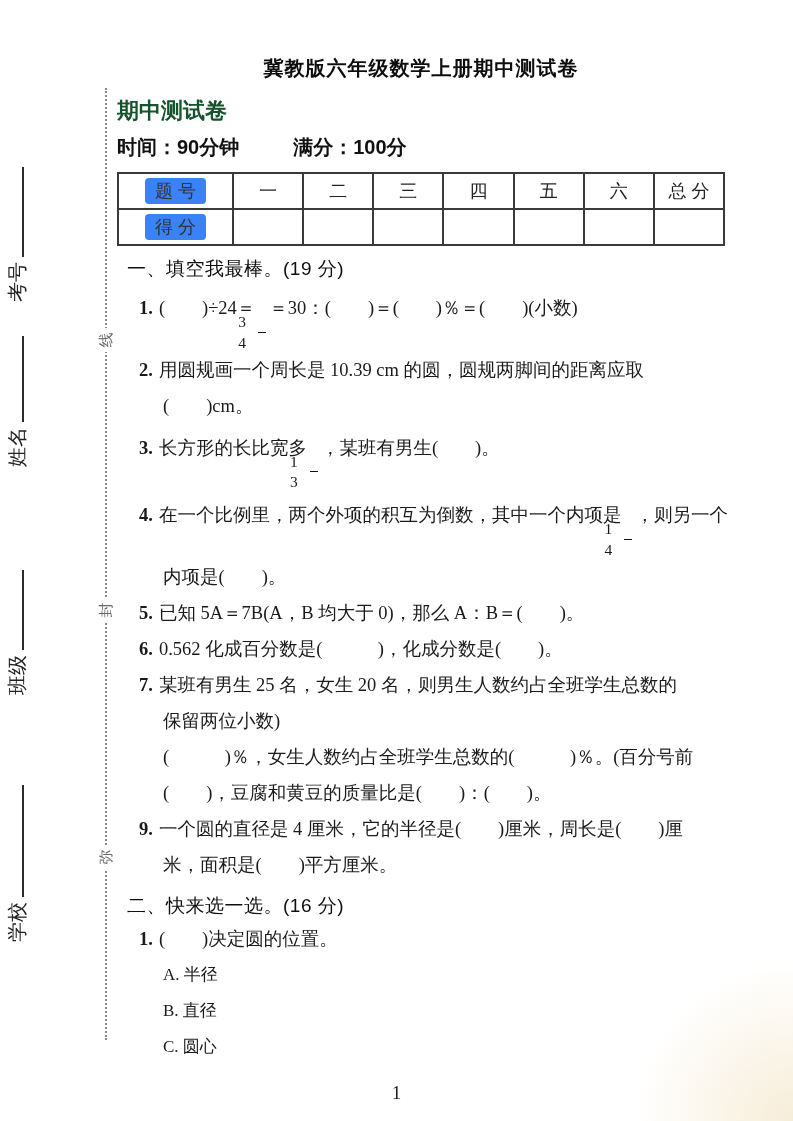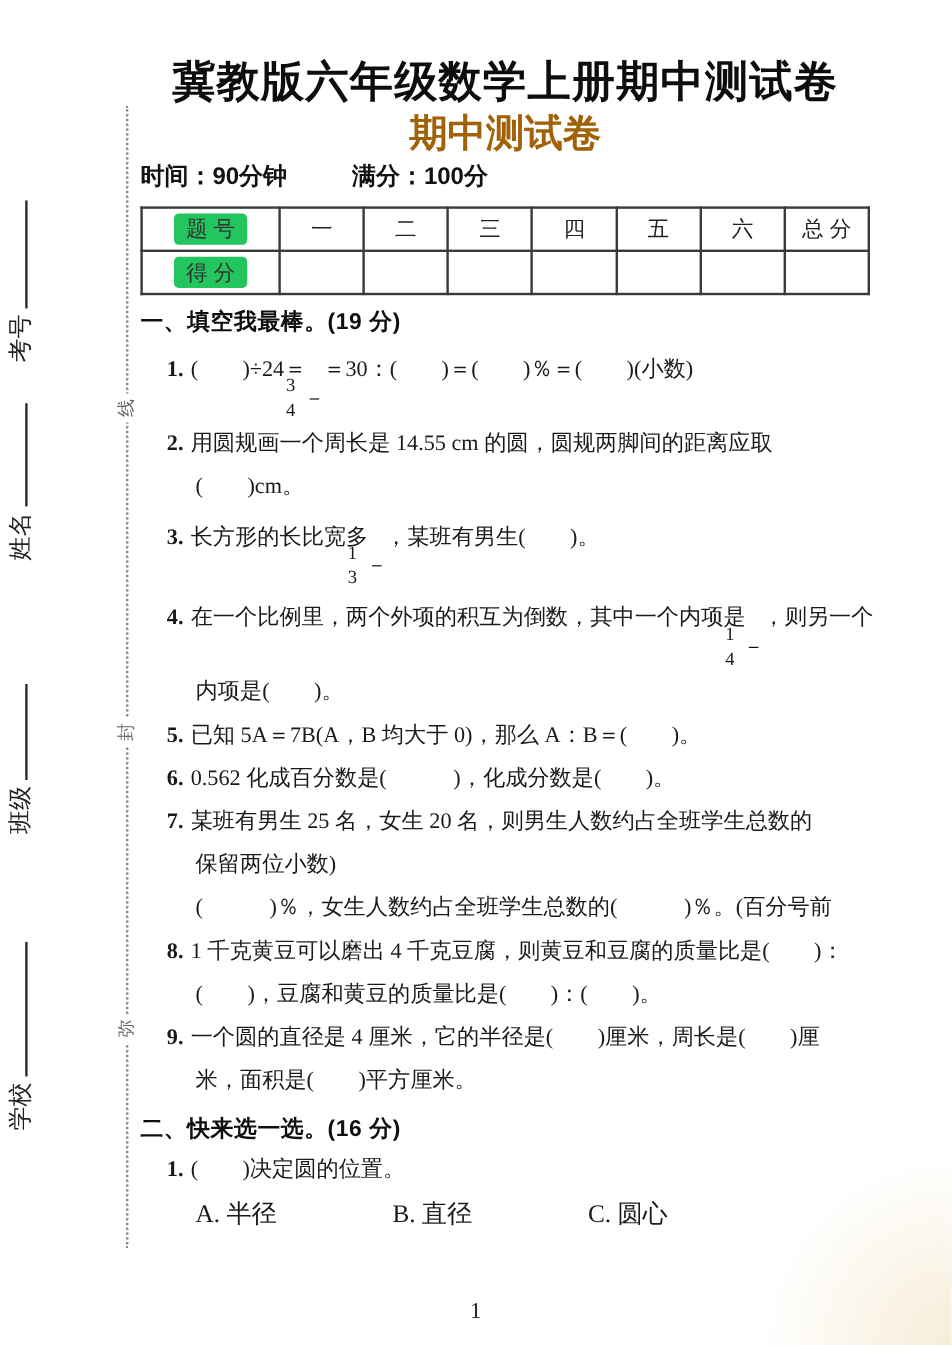--- a/index.html
+++ b/index.html
@@ -24,68 +24,68 @@
   }
   .seal-char{
     position:absolute;left:94px;width:24px;height:24px;line-height:24px;
     text-align:center;background:#fff;color:#666;
     font-family:"Liberation Sans","DejaVu Sans",sans-serif;font-size:15px;
     transform:rotate(-90deg);
   }
   
   .content{position:absolute;left:117px;top:0;width:608px;}
   h1.title{
-    margin:46px 0 0;text-align:center;font-size:36px;line-height:44px;
+    margin:46px 0 0;text-align:center;font-size:20px;line-height:44px;
     font-family:"Liberation Sans","DejaVu Sans",sans-serif;font-weight:800;
     letter-spacing:1px;color:#0d0d0d;
   }
   h2.subtitle{
-    margin:6px 0 0;text-align:center;font-size:32px;line-height:30px;
-    font-family:"Liberation Sans","DejaVu Sans",sans-serif;font-weight:700;color:#a16207;
+    margin:6px 0 0;font-size:22px;line-height:30px;
+    font-family:"Liberation Sans","DejaVu Sans",sans-serif;font-weight:700;color:#14532d;
   }
   .info{
     margin:8px 0 0;font-size:20px;line-height:26px;
     font-family:"Liberation Sans","DejaVu Sans",sans-serif;font-weight:700;color:#111;
   }
   .info .time{margin-right:54px;}
   
   table.score{
     margin-top:12px;width:100%;border-collapse:collapse;table-layout:fixed;
     font-family:"Liberation Sans","DejaVu Sans",sans-serif;
   }
   table.score td{
     border:2px solid #3a3a3a;text-align:center;vertical-align:middle;
     height:34px;padding:0;font-size:18px;color:#222;
   }
   table.score col.first{width:115px;}
   .chip{
-    display:inline-block;background:#22c55e;border-radius:4px;
+    display:inline-block;background:#3b82f6;border-radius:4px;
     padding:1px 10px;line-height:24px;font-size:18px;color:#333;
   }
   
   h3.sec{
-    margin:8px 0 0;font-family:"Liberation Sans","DejaVu Sans",sans-serif;
-    font-weight:700;font-size:19px;line-height:30px;color:#0f0f0f;letter-spacing:.5px;
+    margin:8px 10px 0;font-family:"Liberation Sans","DejaVu Sans",sans-serif;
+    font-weight:400;font-size:19px;line-height:30px;color:#0f0f0f;letter-spacing:.5px;
   }
   p.q{
     margin:0;font-size:18.5px;line-height:36px;white-space:nowrap;
     padding-left:46px;text-indent:-24px;color:#1a1a1a;
   }
   p.q.cont{text-indent:0;}
   p.q.fracline{line-height:48px;}
   .q-no{font-weight:700;margin-right:6px;}
   .frac{
     display:inline-flex;flex-direction:column;align-items:center;
     vertical-align:-13px;font-size:15.5px;line-height:1.15;margin:0 3px;
   }
   .frac .num{border-bottom:1.5px solid #111;padding:0 4px 1px;}
   .frac .den{padding-top:1px;}
   .options{
-    margin:0;padding-left:46px;display:flex;font-size:21px;line-height:36px;
-    white-space:nowrap;color:#1a1a1a;
+    margin:0;padding-left:46px;display:flex;font-size:17px;line-height:36px;
+    white-space:nowrap;color:#1a1a1a;flex-direction:column;
   }
   .options .opt:nth-child(1){width:164px;}
   .options .opt:nth-child(2){width:163px;}
   
   .page-num{
     position:absolute;left:0;right:0;top:1082px;text-align:center;
     font-size:19px;color:#222;
   }
   .scan-tint{
     position:absolute;right:0;bottom:0;width:160px;height:150px;pointer-events:none;
@@ -146,21 +146,21 @@
   </tbody>
     </table>
 
   <h3 class="sec">一、填空我最棒。(19 分)</h3>
 
   <p class="q fracline"><span class="q-no">1.</span><span>(　　)÷24＝</span><span class="frac">
         <span class="num">3</span>
         <span class="den">4</span>
       </span><span>＝30：(　　)＝(　　)％＝(　　)(小数)</span></p>
 
-  <p class="q"><span class="q-no">2.</span><span>用圆规画一个周长是 14.55 cm 的圆，圆规两脚间的距离应取</span></p>
+  <p class="q"><span class="q-no">2.</span><span>用圆规画一个周长是 10.39 cm 的圆，圆规两脚间的距离应取</span></p>
   <p class="q cont"><span>(　　)cm。</span></p>
 
   <p class="q fracline"><span class="q-no">3.</span><span>长方形的长比宽多</span><span class="frac">
         <span class="num">1</span>
         <span class="den">3</span>
       </span><span>，某班有男生(　　)。</span></p>
 
   <p class="q fracline"><span class="q-no">4.</span><span>在一个比例里，两个外项的积互为倒数，其中一个内项是</span><span class="frac">
         <span class="num">1</span>
         <span class="den">4</span>
@@ -168,21 +168,20 @@
   <p class="q cont"><span>内项是(　　)。</span></p>
 
   <p class="q"><span class="q-no">5.</span><span>已知 5A＝7B(A，B 均大于 0)，那么 A：B＝(　　)。</span></p>
 
   <p class="q"><span class="q-no">6.</span><span>0.562 化成百分数是(　　　)，化成分数是(　　)。</span></p>
 
   <p class="q"><span class="q-no">7.</span><span>某班有男生 25 名，女生 20 名，则男生人数约占全班学生总数的</span></p>
   <p class="q cont"><span>保留两位小数)</span></p>
   <p class="q cont"><span>(　　　)％，女生人数约占全班学生总数的(　　　)％。(百分号前</span></p>
 
-  <p class="q"><span class="q-no">8.</span><span>1 千克黄豆可以磨出 4 千克豆腐，则黄豆和豆腐的质量比是(　　)：</span></p>
   <p class="q cont"><span>(　　)，豆腐和黄豆的质量比是(　　)：(　　)。</span></p>
 
   <p class="q"><span class="q-no">9.</span><span>一个圆的直径是 4 厘米，它的半径是(　　)厘米，周长是(　　)厘</span></p>
   <p class="q cont"><span>米，面积是(　　)平方厘米。</span></p>
 
   <h3 class="sec">二、快来选一选。(16 分)</h3>
 
   <p class="q"><span class="q-no">1.</span><span>(　　)决定圆的位置。</span></p>
   <p class="options">
       <span class="opt">A. 半径</span>

